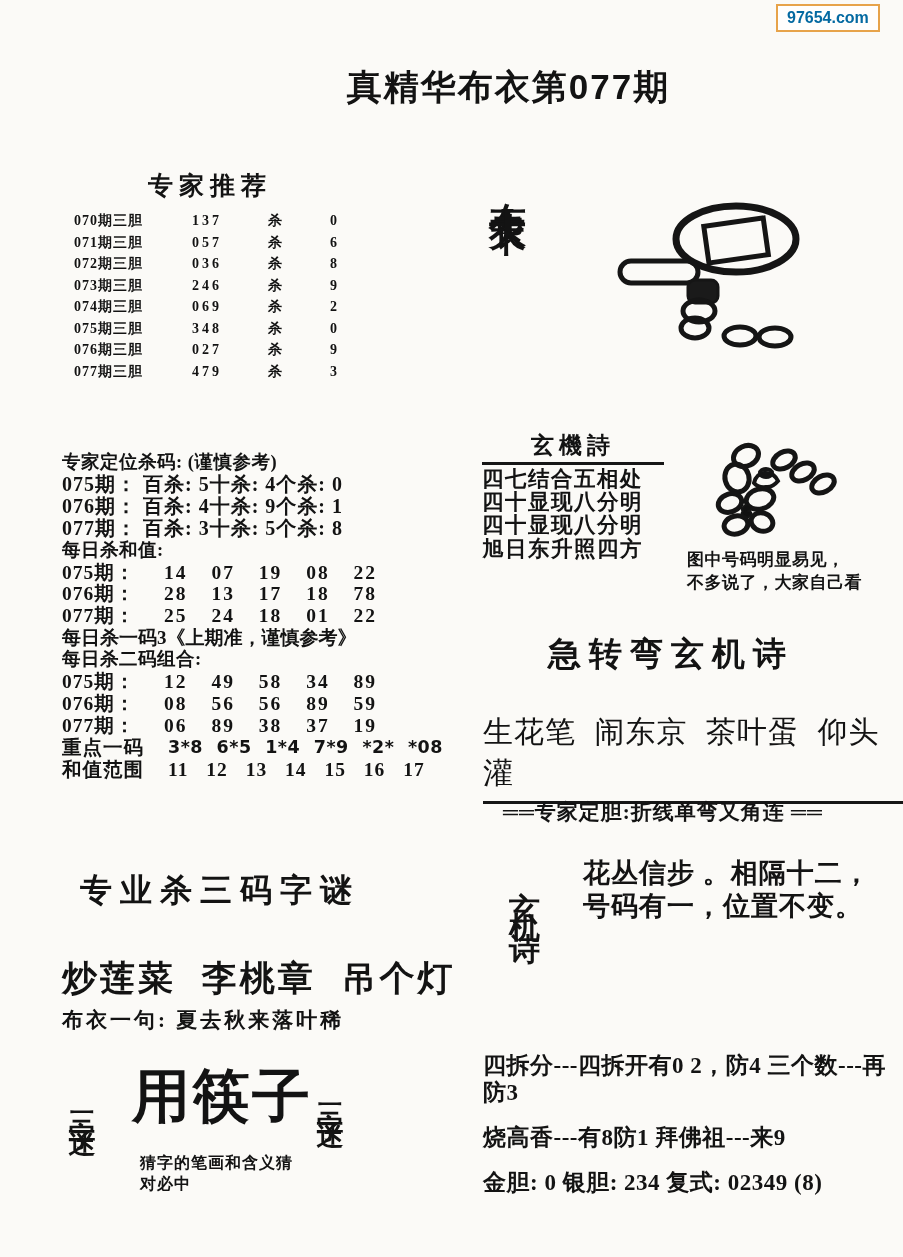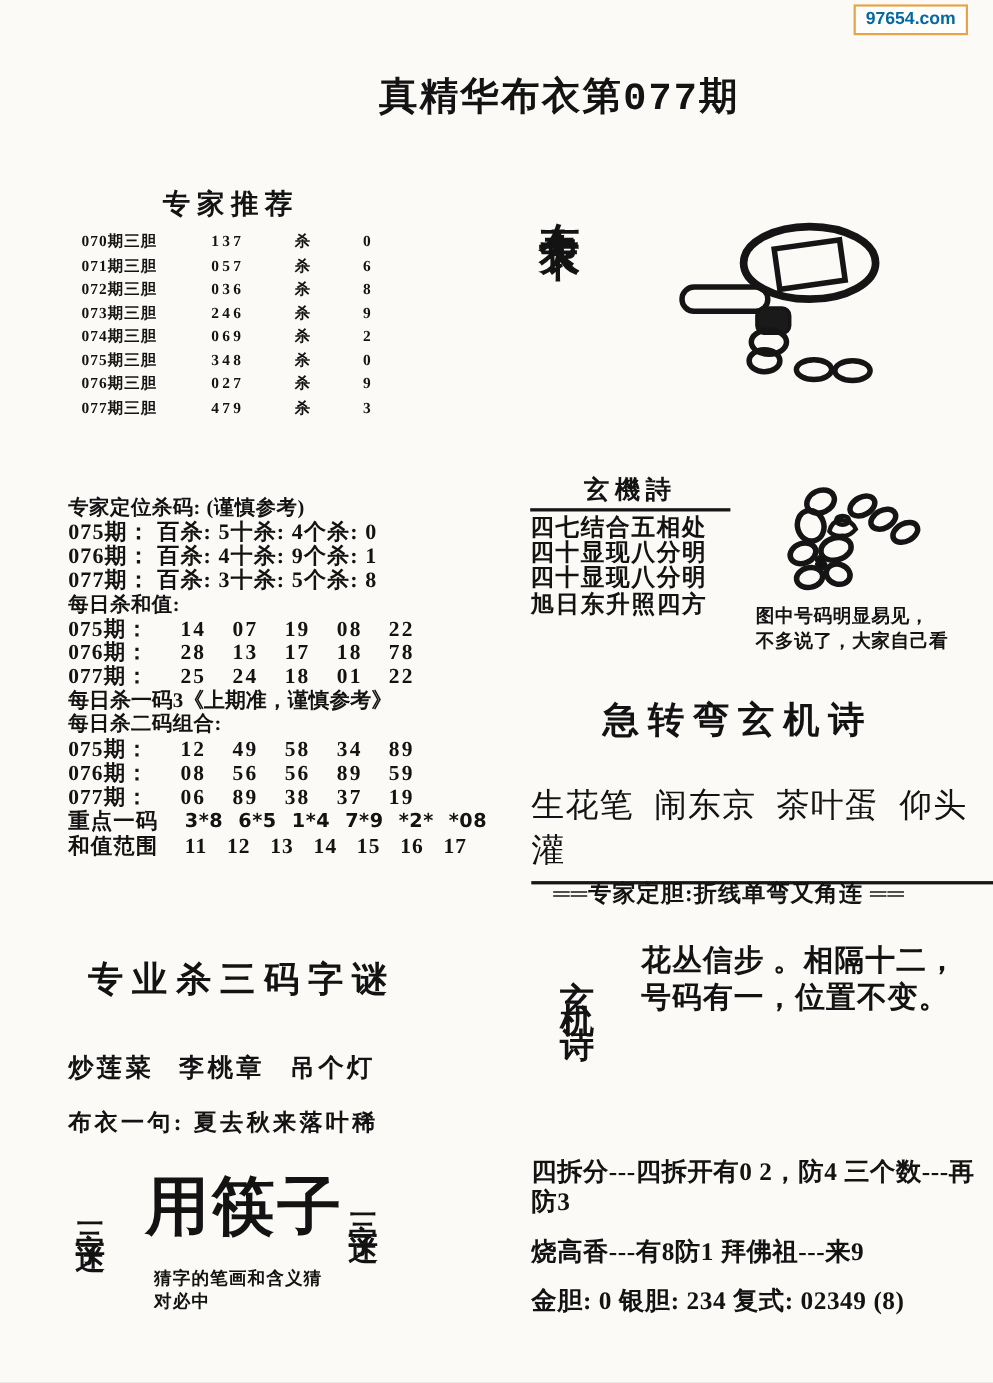--- a/index.html
+++ b/index.html
@@ -16,21 +16,21 @@
     left:776px; top:4px;
     border:2px solid #e7a34a; color:#0369a1; background:#fffefd;
     font-family:"Liberation Sans","DejaVu Sans",sans-serif;
     font-size:16px; line-height:22px; padding:1px 9px; font-weight:bold;
   }
 
   
   .page-title {
     left:0; top:64px; width:903px; text-align:center; box-sizing:border-box;
     padding-left:114px;
-    font-family:Liberation Mono, monospace;
+    font-family:Liberation Sans, sans-serif;
     font-size:35px; font-weight:bold; letter-spacing:2px;
   }
 
   
   .er-heading { left:148px; top:169px; font-size:25px; font-weight:bold; letter-spacing:6px;font-family:Liberation Mono, monospace; }
   .er-rows { left:74px; top:210px; width:320px; font-size:14px; font-weight:bold; }
   .er-row { display:flex; height:21.5px; line-height:21.5px; }
   .er-period { width:112px; letter-spacing:1px; }
   .er-dan { width:62px; padding-left:6px; letter-spacing:3px; }
   .er-kill-label { width:46px; padding-left:14px; }
@@ -44,21 +44,21 @@
   .kb-period { width:86px; letter-spacing:1px; }
   .kb-values { letter-spacing:2px; word-spacing:17px; padding-left:16px; }
   .kb-one-code { font-size:19px; }
   .kb-key { display:flex; }
   .kb-key-label { width:102px; letter-spacing:1px; }
   .kb-key-values { word-spacing:7px; letter-spacing:0.5px; padding-left:4px; font-family:"DejaVu Sans","Liberation Sans",sans-serif; font-size:17.5px; }
   .kb-range-values { word-spacing:12px; letter-spacing:1px; padding-left:4px; }
 
   
   .riddle-title { left:80px; top:869px; font-size:32px; font-weight:bold; letter-spacing:8px; }
-  .riddle-words { left:62px; top:955px; font-size:23px; font-weight:bold; letter-spacing:3px; word-spacing:14px; }
+  .riddle-words { left:62px; top:955px; font-size:35px; font-weight:bold; letter-spacing:3px; word-spacing:14px; }
   .buyi-sentence { left:62px; top:1006px; font-size:21px; font-weight:bold; letter-spacing:3px; }
   .vert { writing-mode:vertical-rl; text-orientation:upright; }
   .tcz-left  { left:64px;  top:1090px; font-size:27px; font-weight:bold; letter-spacing:9px; }
   .tcz-right { left:312px; top:1082px; font-size:27px; font-weight:bold; letter-spacing:9px; }
   .big-answer { left:132px; top:1066px; font-size:58px; font-weight:bold; letter-spacing:2px; line-height:62px;text-align:right; }
   .answer-notes { left:140px; top:1152px; font-size:16px; font-weight:bold; line-height:21px; letter-spacing:1px; }
 
   
   .vertical-title { left:485px; top:173px; font-size:37px; font-weight:bold; letter-spacing:7px; line-height:44px; }
   .coin-sketch { left:604px; top:194px; }

